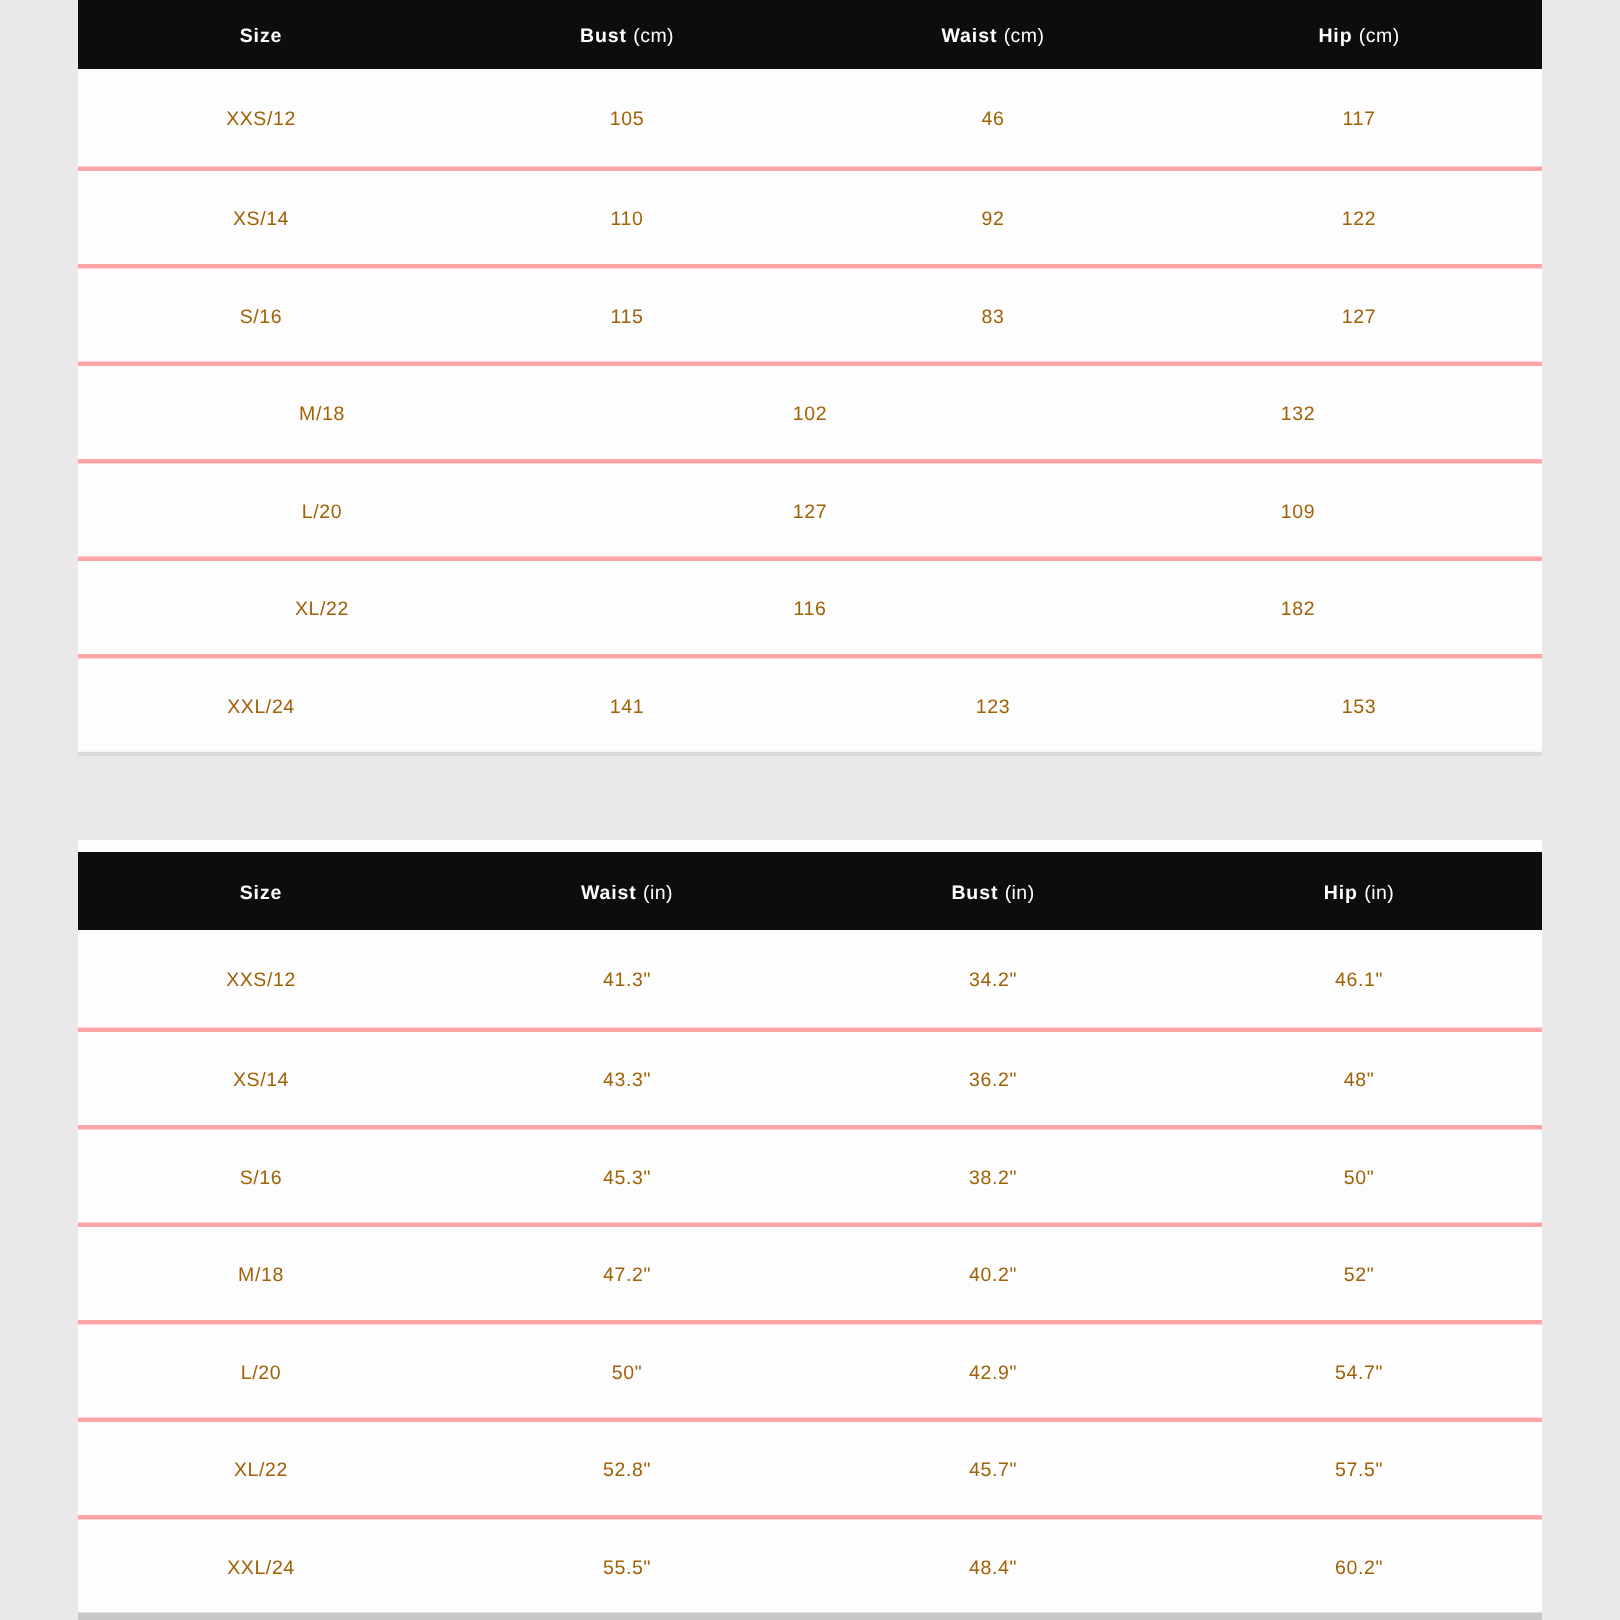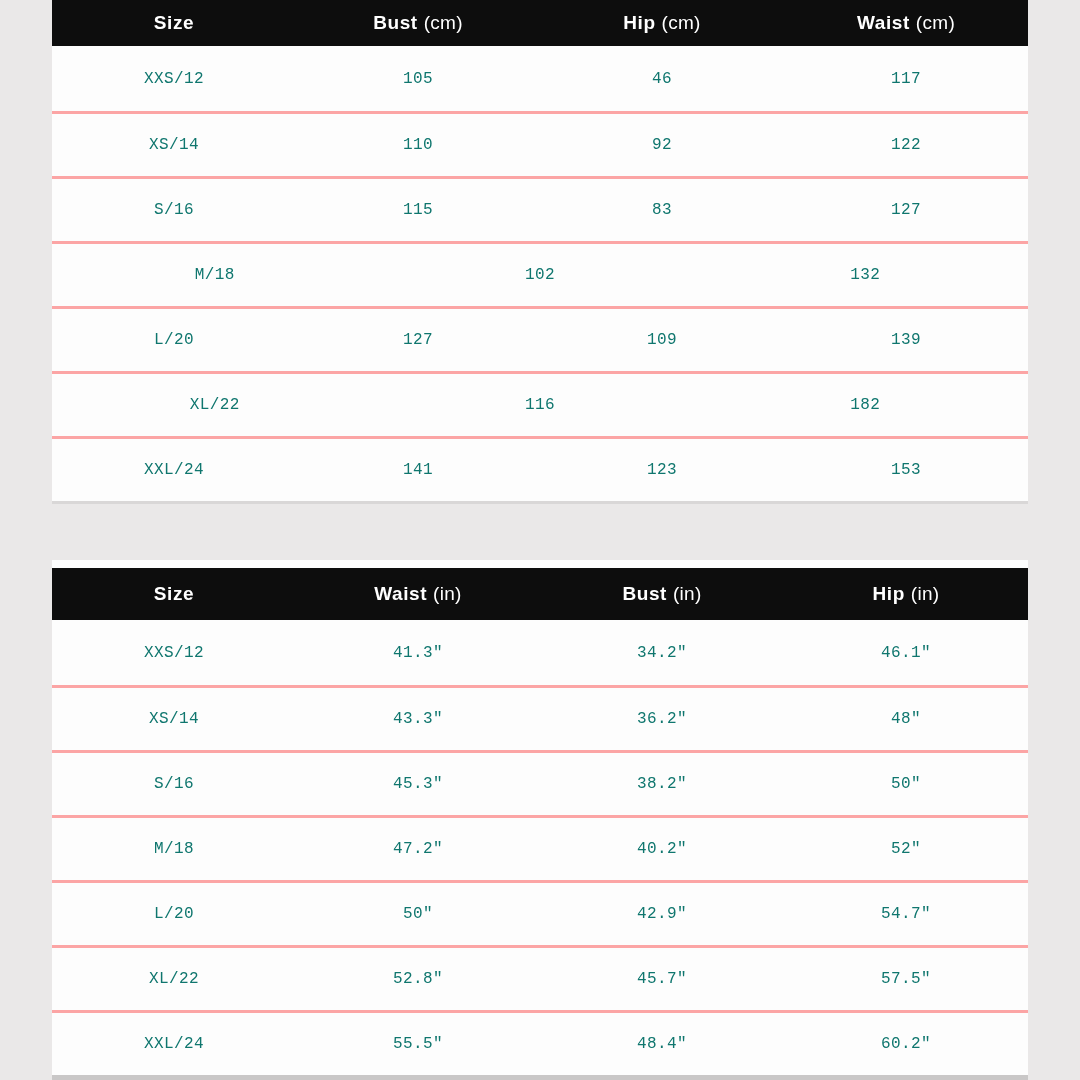--- a/index.html
+++ b/index.html
@@ -30,21 +30,21 @@
     display: flex;
     align-items: center;
     background: #0d0d0d;
     color: #ffffff;
   }
   .table-cm .thead { height: 46px; }
   .table-in .thead { height: 52px; }
   .th {
     flex: 1;
     text-align: center;
-    font-size: 19px;
+    font-size: 13px;
     font-weight: bold;
     letter-spacing: 0.6px;
   }
   .th-unit {
     font-weight: normal;
     letter-spacing: 0.3px;
   }
   .tbody {
     background: #fdfdfd;
   }
@@ -54,24 +54,23 @@
     height: 65px;
     box-sizing: border-box;
     background: #fdfdfd;
   }
   .tr + .tr {
     border-top: 3px solid #fca5a5;
   }
   .td {
     flex: 1;
     text-align: center;
-    font-size: 16px;
-    color: #0f766e;
+    font-size: 13px;
+    color: #a16207;
     letter-spacing: 0.4px;
-    font-family: Liberation Mono, monospace;
   }
   .bottom-edge {
     height: 5px;
     background: #c9c7c7;
   }
 </style>
 </head>
 <body>
 
 <div class="chart-wrap">
@@ -79,25 +78,25 @@
   <section class="size-table table-cm">
     <div class="thead">
       <div class="th">
         <span class="th-label">Size</span>
       </div>
       <div class="th">
         <span class="th-label">Bust</span>
         <span class="th-unit">(cm)</span>
       </div>
       <div class="th">
+        <span class="th-label">Waist</span>
+        <span class="th-unit">(cm)</span>
+      </div>
+      <div class="th">
         <span class="th-label">Hip</span>
-        <span class="th-unit">(cm)</span>
-      </div>
-      <div class="th">
-        <span class="th-label">Waist</span>
         <span class="th-unit">(cm)</span>
       </div>
     </div>
     <div class="tbody">
         <div class="tr">
           <div class="td">XXS/12</div>
           <div class="td">105</div>
           <div class="td">46</div>
           <div class="td">117</div>
         </div>
@@ -115,21 +114,20 @@
         </div>
         <div class="tr">
           <div class="td">M/18</div>
           <div class="td">102</div>
           <div class="td">132</div>
         </div>
         <div class="tr">
           <div class="td">L/20</div>
           <div class="td">127</div>
           <div class="td">109</div>
-          <div class="td">139</div>
         </div>
         <div class="tr">
           <div class="td">XL/22</div>
           <div class="td">116</div>
           <div class="td">182</div>
         </div>
         <div class="tr">
           <div class="td">XXL/24</div>
           <div class="td">141</div>
           <div class="td">123</div>

